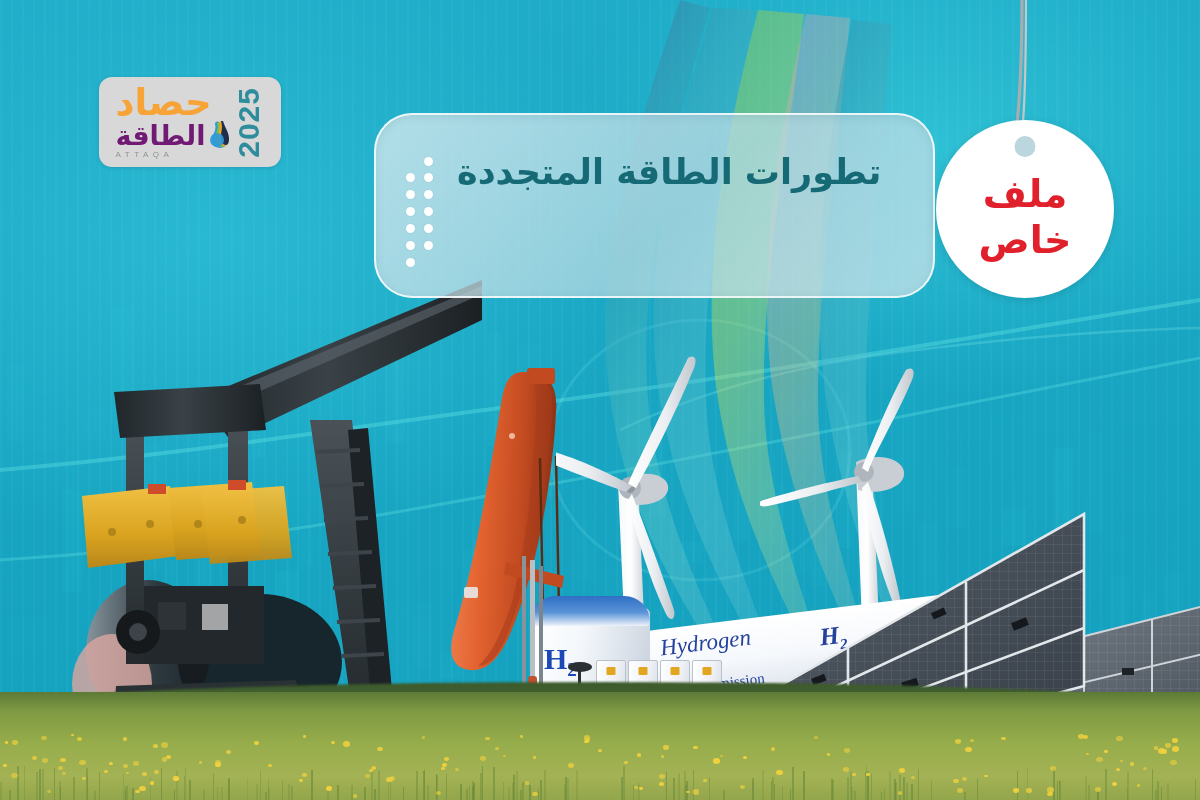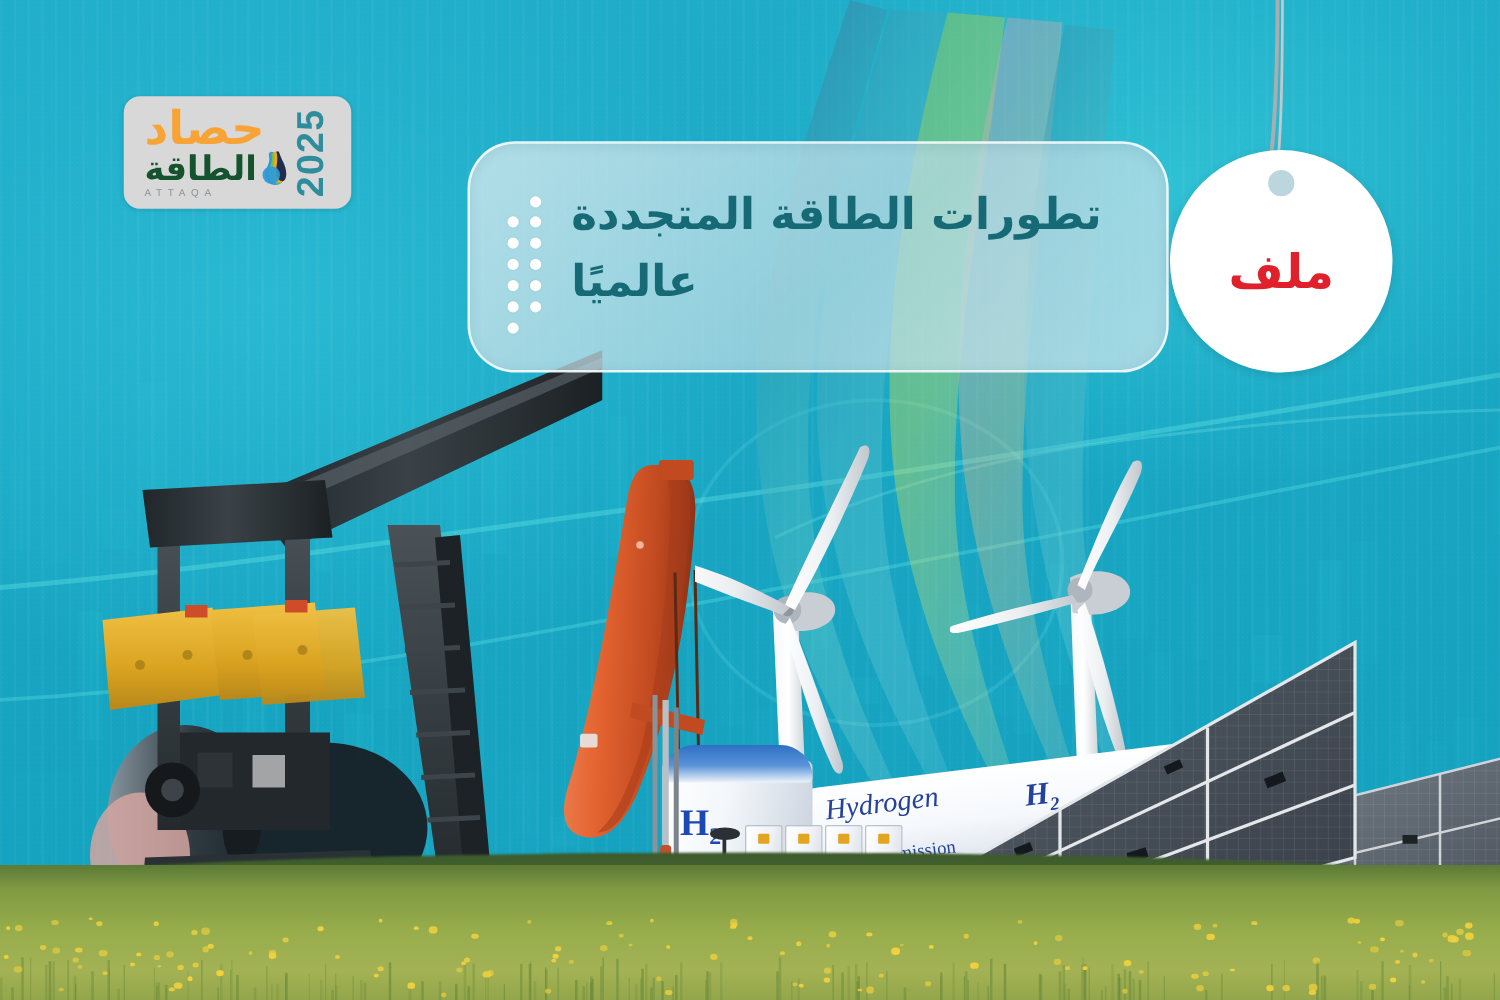--- a/index.html
+++ b/index.html
@@ -74,21 +74,21 @@
   }
   .logo-words { display:flex; flex-direction:column; align-items:flex-end; }
   .logo-hasad {
     font-family:"DejaVu Sans", sans-serif;
     font-size:37px; font-weight:bold; color:#f7a335;
     line-height:0.98; letter-spacing:-1px;
   }
   .logo-row2 { display:flex; align-items:center; gap:3px; }
   .logo-taqa {
     font-family:"DejaVu Sans", sans-serif;
-    font-size:27px; font-weight:bold; color:#14532d;
+    font-size:27px; font-weight:bold; color:#701a75;
     line-height:1;
   }
   .logo-latin {
     font-family:"Liberation Sans", sans-serif;
     font-size:8px; letter-spacing:4.5px; color:#8c9296;
     text-align:center; margin-top:1px; direction:ltr;
   }
 
   
   .title-banner {
@@ -933,26 +933,26 @@
       <i style="left:2px;top:50px;"></i>
         <i style="left:20px;top:50px;"></i>
       <i style="left:2px;top:67px;"></i>
         <i style="left:20px;top:67px;"></i>
       <i style="left:2px;top:84px;"></i>
         <i style="left:20px;top:84px;"></i>
       <i style="left:2px;top:101px;"></i>
     </div>
     <div class="title-text">
       <div>تطورات الطاقة المتجددة</div>
-      <div>عالميًا</div>
     </div>
   </div>
 
   <svg class="tag-string" viewBox="0 0 46 150">
     <path d="M22,0 C22,50 20,100 17,128 C15,143 26,148 34,140" fill="none" stroke="#a9adb0" stroke-width="3.2" stroke-linecap="round"></path>
     <path d="M26,0 C26,50 25,100 23,126 C21,140 30,146 38,139" fill="none" stroke="#c4c8cb" stroke-width="2.2" stroke-linecap="round"></path>
   </svg>
   <div class="tag">
     <span class="tag-hole"></span>
     <div class="tag-l1">ملف</div>
+    <div class="tag-l2">خاص</div>
   </div>
 
 </div>
 
 </body></html>

